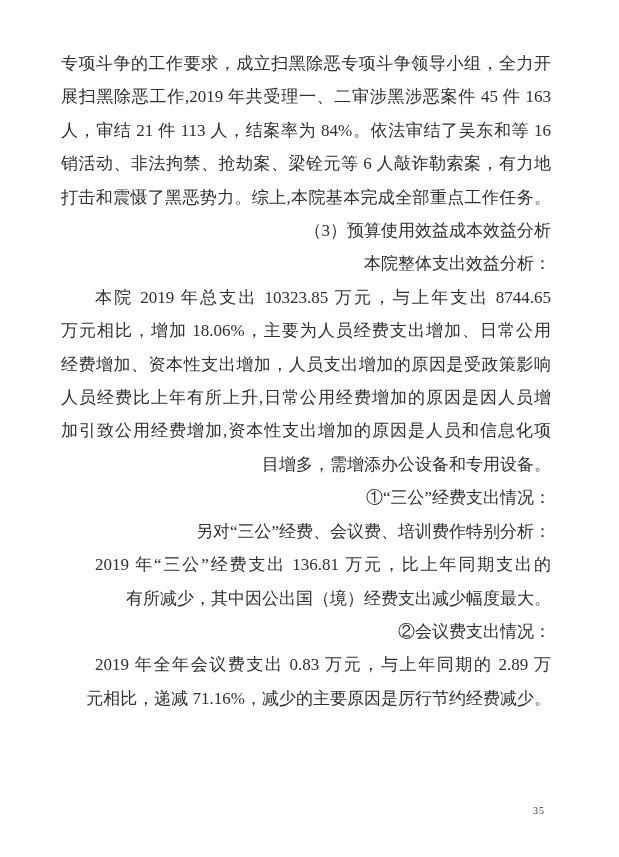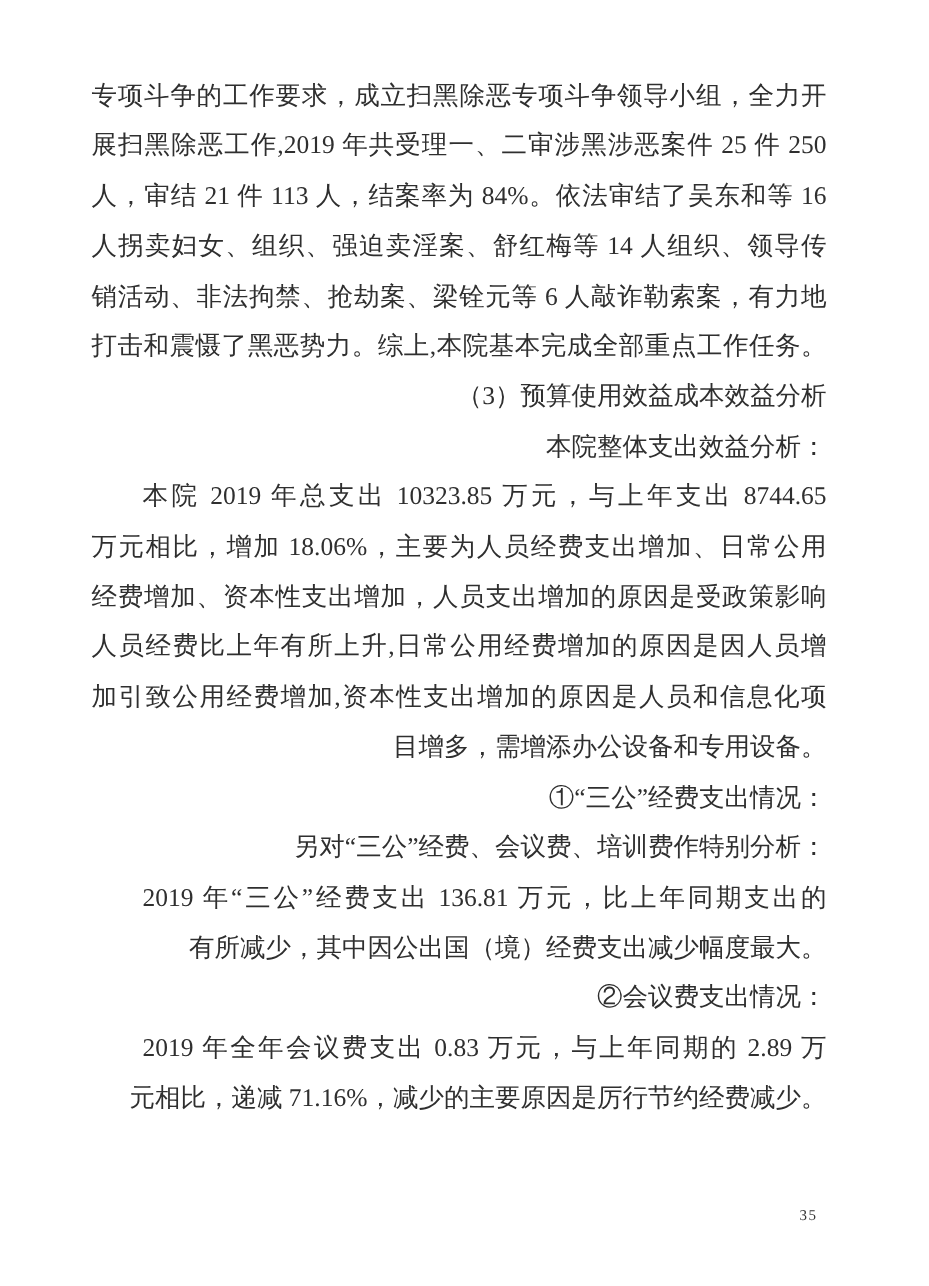--- a/index.html
+++ b/index.html
@@ -43,23 +43,22 @@
     color: #333333;
     letter-spacing: 1px;
   }
 </style>
 </head>
 <body>
 
 <div class="page">
   <div class="text-block">
       <div class="line justify">专项斗争的工作要求，成立扫黑除恶专项斗争领导小组，全力开</div>
-      <div class="line justify">展扫黑除恶工作,2019 年共受理一、二审涉黑涉恶案件 25 件 250</div>
+      <div class="line justify">展扫黑除恶工作,2019 年共受理一、二审涉黑涉恶案件 45 件 163</div>
       <div class="line justify">人，审结 21 件 113 人，结案率为 84%。依法审结了吴东和等 16</div>
-      <div class="line justify">人拐卖妇女、组织、强迫卖淫案、舒红梅等 14 人组织、领导传</div>
       <div class="line justify">销活动、非法拘禁、抢劫案、梁铨元等 6 人敲诈勒索案，有力地</div>
       <div class="line justify">打击和震慑了黑恶势力。综上,本院基本完成全部重点工作任务。</div>
       <div class="line indent">（3）预算使用效益成本效益分析</div>
       <div class="line indent">本院整体支出效益分析：</div>
       <div class="line indent justify">本院 2019 年总支出 10323.85 万元，与上年支出 8744.65</div>
       <div class="line justify">万元相比，增加 18.06%，主要为人员经费支出增加、日常公用</div>
       <div class="line justify">经费增加、资本性支出增加，人员支出增加的原因是受政策影响</div>
       <div class="line justify">人员经费比上年有所上升,日常公用经费增加的原因是因人员增</div>
       <div class="line justify">加引致公用经费增加,资本性支出增加的原因是人员和信息化项</div>
       <div class="line">目增多，需增添办公设备和专用设备。</div>

